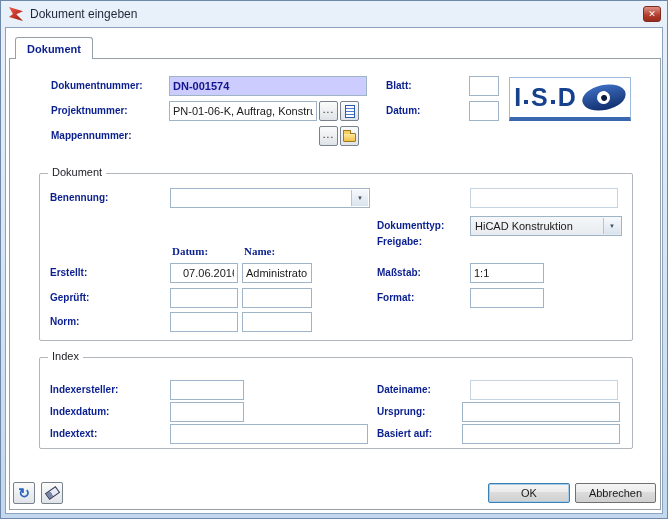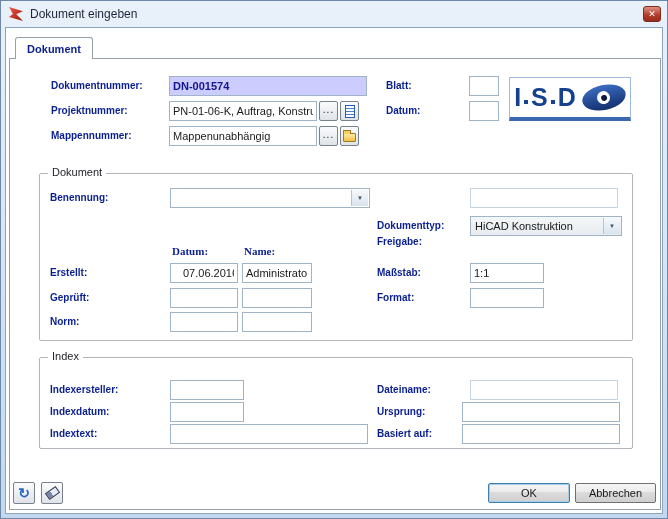--- a/index.html
+++ b/index.html
@@ -133,21 +133,20 @@
   <div class="sbtn" style="left:318px;top:100px;">
     <span class="dots">...</span>
   </div>
   <div class="sbtn" style="left:339px;top:100px;">
     <div class="note-shape"></div>
   </div>
   <span class="lbl" style="left:385px;top:104px;">Datum:</span>
   <input class="txt" style="left: 468px; top: 100px; width: 30px;" value="">
 
   <span class="lbl" style="left:50px;top:129px;">Mappennummer:</span>
-  <input class="txt" style="left: 168px; top: 125px; width: 148px;" value="Mappenunabhängig">
   <div class="sbtn" style="left:318px;top:125px;">
     <span class="dots">...</span>
   </div>
   <div class="sbtn" style="left:339px;top:125px;">
     <div class="folder-shape"></div>
   </div>
 
   <div class="grp" style="left:38px;top:172px;width:594px;height:168px;">
     <span class="legend">Dokument</span>
 

